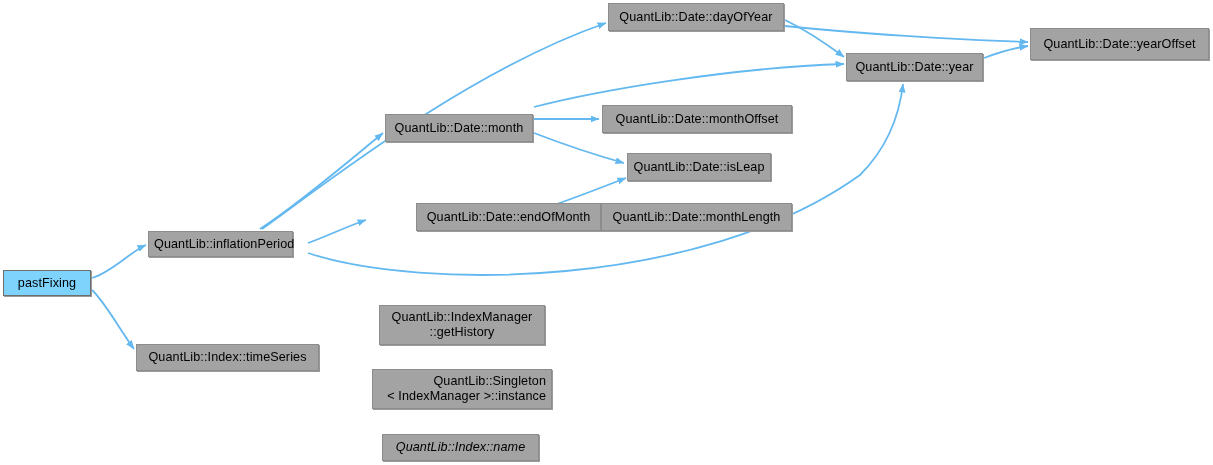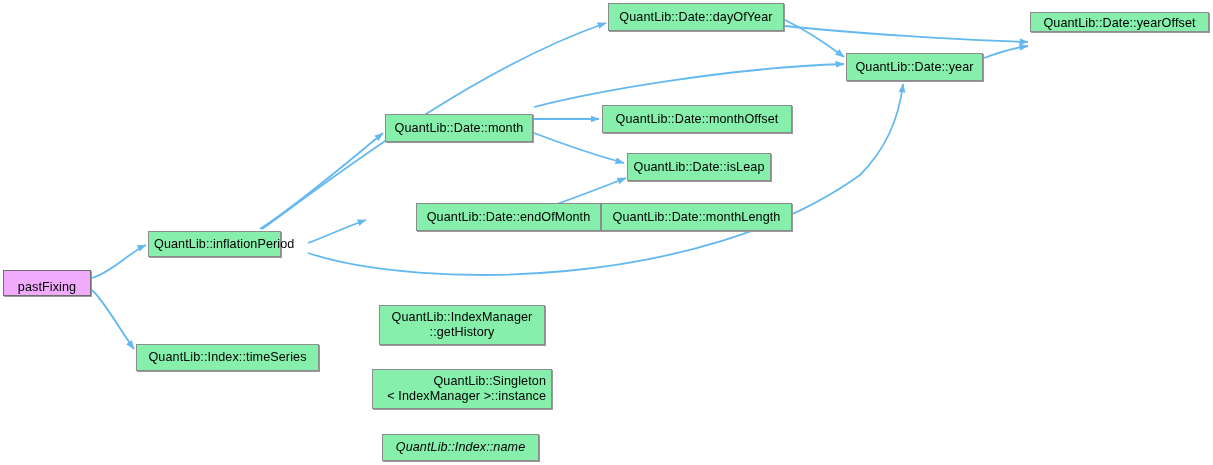--- a/index.html
+++ b/index.html
@@ -19,38 +19,37 @@
     position: absolute;
     left: 0;
     top: 0;
     width: 1213px;
     height: 465px;
   }
   .node {
     position: absolute;
     box-sizing: border-box;
     border: 1px solid #8c8c8c;
-    background: #86efac;
+    background: #a3a3a3;
     color: #000000;
     font-size: 12.6px;
     line-height: 1.18;
     display: flex;
     align-items: center;
     justify-content: center;
     text-align: center;
     white-space: pre;
     letter-spacing: 0.1px;
     box-shadow: 1px 1px 0 0 #9a9a9a;
     z-index: 2;
     padding: 0 5px;
   }
   .node.root {
-    background: #f0abfc;
+    background: #7dd3fc;
     border-color: #6e6e6e;
-    align-items: flex-end;
   }
   .node.leftalign {
     justify-content: flex-start;
     text-align: left;
     padding-left: 6px;
   }
   .node-label {
     display: block;
     width: 100%;
   }
@@ -79,30 +78,30 @@
         <path d="M 554,205 C 580,196 605,186 626,178" fill="none" stroke="#63b8f0" stroke-width="1.8" marker-end="url(#arrowhead)"></path>
         <path d="M 554,217 L 598,217" fill="none" stroke="#63b8f0" stroke-width="1.8" marker-end="url(#arrowhead)"></path>
         <path d="M 785,20 C 810,32 832,48 844,57" fill="none" stroke="#63b8f0" stroke-width="1.8" marker-end="url(#arrowhead)"></path>
         <path d="M 785,26 C 850,33 960,40 1028,42" fill="none" stroke="#63b8f0" stroke-width="1.8" marker-end="url(#arrowhead)"></path>
         <path d="M 984,58 C 1000,52 1014,48 1028,46" fill="none" stroke="#63b8f0" stroke-width="1.8" marker-end="url(#arrowhead)"></path>
       </g>
   </svg>
 
   <div id="nodes-group">
       <div class="node root" style="left: 3px; top: 270px; width: 88px; height: 26px;"><span class="node-label">pastFixing</span></div>
-      <div class="node" style="left: 148px; top: 231px; width: 133px; height: 26px;"><span class="node-label">QuantLib::inflationPeriod</span></div>
+      <div class="node" style="left: 148px; top: 231px; width: 145px; height: 26px;"><span class="node-label">QuantLib::inflationPeriod</span></div>
       <div class="node" style="left: 136px; top: 344px; width: 183px; height: 27px;"><span class="node-label">QuantLib::Index::timeSeries</span></div>
       <div class="node" style="left: 385px; top: 114px; width: 148px; height: 28px;"><span class="node-label">QuantLib::Date::month</span></div>
       <div class="node" style="left: 368px; top: 203px; width: 185px; height: 28px; margin-left: 48px;"><span class="node-label">QuantLib::Date::endOfMonth</span></div>
       <div class="node" style="left: 608px; top: 3px; width: 176px; height: 28px;"><span class="node-label">QuantLib::Date::dayOfYear</span></div>
       <div class="node" style="left: 602px; top: 105px; width: 190px; height: 28px;"><span class="node-label">QuantLib::Date::monthOffset</span></div>
       <div class="node" style="left: 627px; top: 153px; width: 144px; height: 28px; align-items: center;"><span class="node-label">QuantLib::Date::isLeap</span></div>
       <div class="node" style="left: 601px; top: 203px; width: 191px; height: 28px;"><span class="node-label">QuantLib::Date::monthLength</span></div>
       <div class="node" style="left: 846px; top: 53px; width: 137px; height: 28px; justify-content: center;"><span class="node-label">QuantLib::Date::year</span></div>
-      <div class="node" style="left: 1030px; top: 12px; width: 179px; height: 20px; align-items: flex-end;"><span class="node-label">QuantLib::Date::yearOffset</span></div>
+      <div class="node" style="left: 1030px; top: 28px; width: 179px; height: 32px;"><span class="node-label">QuantLib::Date::yearOffset</span></div>
       <div class="node" style="left: 379px; top: 305px; width: 166px; height: 40px;"><span class="node-label">QuantLib::IndexManager
 ::getHistory</span></div>
       <div class="node leftalign" style="left: 372px; top: 369px; width: 180px; height: 40px; text-align: right;"><span class="node-label">QuantLib::Singleton
 &lt; IndexManager &gt;::instance</span></div>
       <div class="node" style="left: 382px; top: 434px; width: 157px; height: 27px; font-style: italic;"><span class="node-label">QuantLib::Index::name</span></div>
     </div>
 
 </div>
 
 </body></html>

